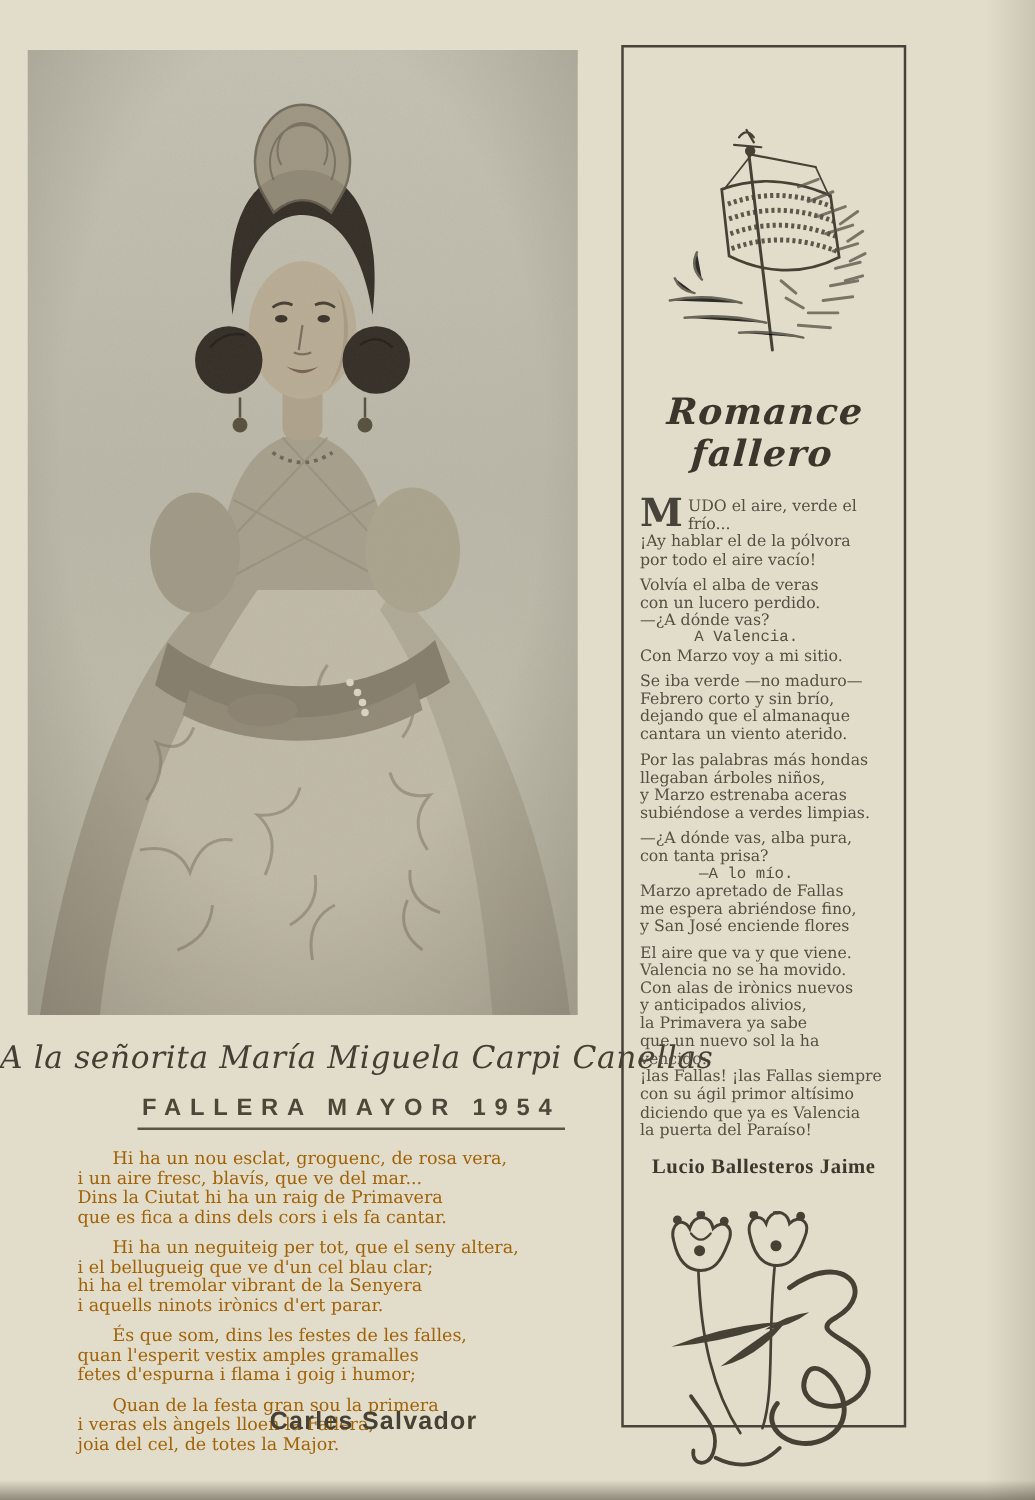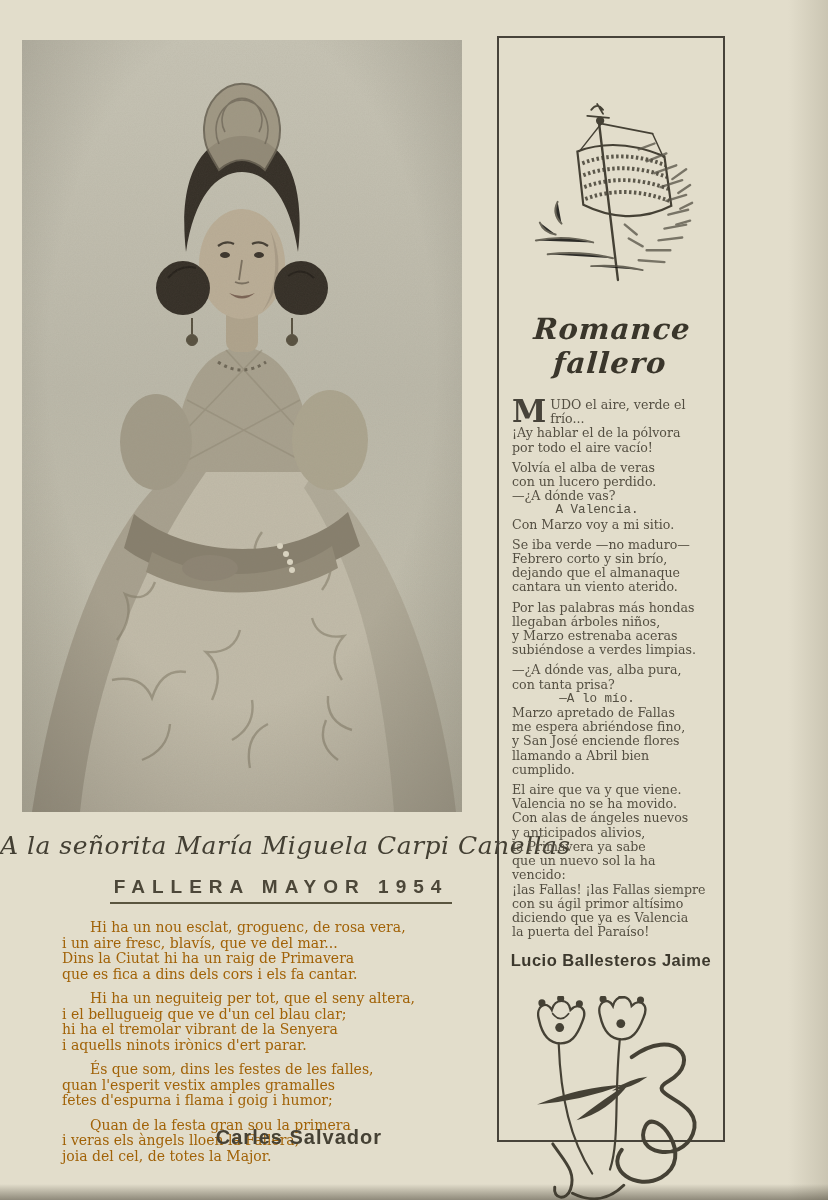--- a/index.html
+++ b/index.html
@@ -77,21 +77,21 @@
     color:#544f42;
   }
   .poem-right .stanza{margin-bottom:6px;}
   .pline-right{text-align:center;padding-right:28px;font-family:Liberation Mono, monospace;}
   .dropcap{
     float:left;font-size:31px;line-height:25px;font-weight:bold;
     margin:1px 4px 0 0;color:#47433a;
   }
   .author-right{
     margin:12px 10px 0 10px;text-align:center;
-    font-family:Liberation Sans, sans-serif;
+    font-family:Liberation Serif, serif;
     font-weight:bold;font-size:16.5px;letter-spacing:.5px;
     color:#3c382d;
   }
   .flower-illo{width:188px;height:212px;margin:26px auto 0 14px;display:block;}
   .ink{stroke:#454135;fill:none;stroke-linecap:round;}
 </style>
 </head>
 <body>
 
 <div class="page">
@@ -268,26 +268,25 @@
           <div class="pline">y Marzo estrenaba aceras</div>
           <div class="pline">subiéndose a verdes limpias.</div>
         </div>
         <div class="stanza">
           <div class="pline">—¿A dónde vas, alba pura,</div>
           <div class="pline">con tanta prisa?</div>
           <div class="pline pline-right">—A lo mío.</div>
           <div class="pline">Marzo apretado de Fallas</div>
           <div class="pline">me espera abriéndose fino,</div>
           <div class="pline">y San José enciende flores</div>
-          <div class="pline">llamando a Abril bien cumplido.</div>
         </div>
         <div class="stanza">
           <div class="pline">El aire que va y que viene.</div>
           <div class="pline">Valencia no se ha movido.</div>
-          <div class="pline">Con alas de ángeles nuevos</div>
+          <div class="pline">Con alas de irònics nuevos</div>
           <div class="pline">y anticipados alivios,</div>
           <div class="pline">la Primavera ya sabe</div>
           <div class="pline">que un nuevo sol la ha vencido:</div>
           <div class="pline">¡las Fallas! ¡las Fallas siempre</div>
           <div class="pline">con su ágil primor altísimo</div>
           <div class="pline">diciendo que ya es Valencia</div>
           <div class="pline">la puerta del Paraíso!</div>
         </div>
       </div>
 

